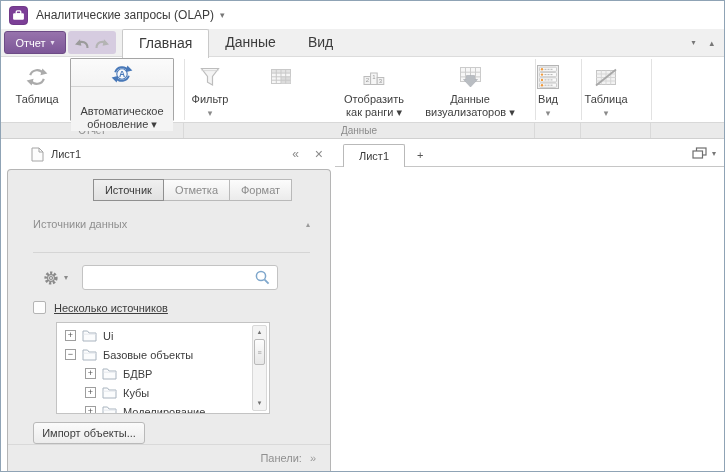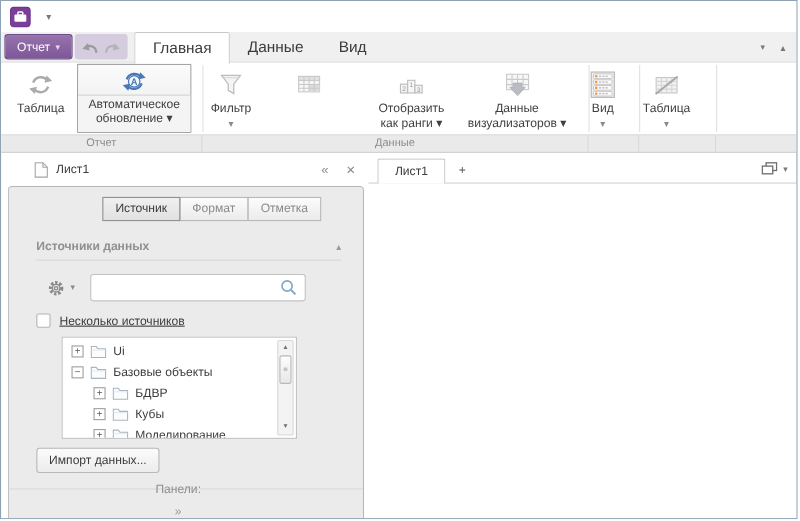--- a/index.html
+++ b/index.html
@@ -26,21 +26,21 @@
   .help-dd { color:#777; font-size:8px; margin-right:10px; }
   .collapse-ribbon { color:#777; font-size:9px; }
 
   
   .ribbon { height:65px; background:#fff; position:relative; display:flex; align-items:flex-start; padding-left:3px; flex:0 0 auto; }
   .rsep { position:absolute; top:2px; bottom:2px; width:1px; background:#e2e2e2; }
   .rbtn { height:63px; margin-top:1px; display:flex; flex-direction:column; align-items:center; padding-top:3px; }
   .rbtn .ricon { height:32px; display:flex; align-items:center; justify-content:center; }
   .rbtn .rlabel { text-align:center; line-height:13px; font-size:11px; color:#3f3f3f; width:100%; }
   .rbtn.selected { border:1px solid #a5a5a5; border-radius:1px; background:linear-gradient(#fbfbfb,#e9e9e9); }
-  .rbtn.selected .rlabel { border-top:1px solid #d3d3d3; padding-top:2px; background:#f4f4f4; height:100%; }
+  .rbtn.selected .rlabel { border-top:1px solid #d3d3d3; padding-top:18px; background:#f4f4f4; height:100%; }
   .arrow-only { color:#8a8a8a; font-size:9px; }
 
   
   .grouprow { height:17px; background:#eaeaea; border-top:1px solid #d8d8d8; border-bottom:1px solid #d0d0d0; display:flex; flex:0 0 auto; }
   .gcell { text-align:center; line-height:16px; color:#8b8b8b; font-size:10px; border-right:1px solid #d9d9d9; }
 
   
   .content { flex:1; display:flex; min-height:0; }
   .leftcol { width:334px; flex:0 0 auto; display:flex; flex-direction:column; }
   .lp-header { height:30px; display:flex; align-items:center; padding:0 12px 0 30px; }
@@ -48,21 +48,21 @@
   .lp-title { font-size:11px; color:#3c3c3c; }
   .lp-header .spacer { flex:1; }
   .lp-collapse { color:#8a8a8a; font-size:12px; margin-right:16px; }
   .lp-close { color:#8a8a8a; font-size:14px; }
 
   .lp-body { flex:1; margin:0 4px 0 6px; background:#ebebeb; border:1px solid #b5b5b5; border-bottom:none; border-radius:4px 4px 0 0; display:flex; flex-direction:column; padding-top:9px; min-height:0; }
   .seg-tabs { display:flex; justify-content:center; }
   .seg { padding:4px 11px; border:1px solid #b9b9b9; background:linear-gradient(#fcfcfc,#ebebeb); color:#8b8b8b; font-size:11px; margin-right:-1px; }
   .seg.active { color:#3a3a3a; border-color:#8f8f8f; background:linear-gradient(#f0f0f0,#e1e1e1); position:relative; z-index:1;margin-left:46px; }
 
-  .section-hd { margin:17px 20px 0 25px; display:flex; align-items:center; padding-bottom:6px; border-bottom:1px solid #d5d5d5;font-weight:bold; }
+  .section-hd { margin:17px 20px 0 25px; display:flex; align-items:center; padding-bottom:22px; border-bottom:1px solid #d5d5d5; }
   .section-title { color:#8f8f8f; font-size:11px; }
   .section-arrow { margin-left:auto; color:#9a9a9a; font-size:8px; }
 
   .search-row { margin:12px 20px 0 34px; display:flex; align-items:center; }
   .gear-btn { display:flex; align-items:center; gap:4px; }
   .gear-dd { color:#8a8a8a; font-size:8px; }
   .search-box { margin-left:14px; flex:1; height:25px; background:#fff; border:1px solid #c3c3c3; border-radius:3px; display:flex; align-items:center; padding:0 6px; max-width:196px; }
   .search-box input { flex:1; border:none; outline:none; font-family:"Liberation Sans",sans-serif; font-size:11px; min-width:0; background:transparent; }
 
   .chk-row { margin:11px 20px 0 25px; display:flex; align-items:flex-end;text-decoration:underline; }
@@ -76,21 +76,21 @@
   .expander { width:11px; height:11px; border:1px solid #9e9e9e; background:#fff; font-size:9px; line-height:9px; text-align:center; color:#555; margin-right:6px; flex:0 0 auto; }
   .trow .folder { margin-right:6px; flex:0 0 auto; }
   .tlabel { color:#3c3c3c; white-space:nowrap; }
   .vscroll { position:absolute; top:2px; right:2px; bottom:2px; width:15px; background:#f3f3f3; border:1px solid #d8d8d8; border-radius:2px; display:flex; flex-direction:column; align-items:center; }
   .varrow { font-size:6px; color:#707070; height:13px; line-height:13px; }
   .vthumb { width:11px; height:26px; background:linear-gradient(#fdfdfd,#e7e7e7); border:1px solid #b9b9b9; border-radius:2px; display:flex; align-items:center; justify-content:center; color:#9a9a9a; font-size:7px; }
   .vfill { flex:1; }
 
   .import-btn { margin:8px 0 0 25px; width:112px; height:23px; border:1px solid #b9b9b9; border-radius:3px; background:linear-gradient(#fbfbfb,#ececec); color:#3c3c3c; font-size:11px; display:flex; align-items:center; justify-content:center; }
 
-  .lp-footer { margin-top:auto; border-top:1px solid #d9d9d9; height:27px; display:flex; align-items:center; justify-content:flex-end; padding-right:14px; gap:8px;flex-direction:column; }
+  .lp-footer { margin-top:auto; border-top:1px solid #d9d9d9; height:27px; display:flex; align-items:center; justify-content:flex-end; padding-right:14px; gap:8px; }
   .panels-label { color:#8f8f8f; }
   .panels-gly { color:#9a9a9a; font-size:11px; }
 
   
   .workspace { flex:1; display:flex; flex-direction:column; min-width:0; }
   .sheetbar { height:28px; border-bottom:1px solid #c6c6c6; display:flex; align-items:flex-end; padding-left:8px; }
   .sheettab { padding:5px 15px; background:#fff; border:1px solid #b9b9b9; border-bottom:none; border-radius:2px 2px 0 0; margin-bottom:-1px; position:relative; z-index:1; color:#3c3c3c; }
   .addtab { padding:5px 12px; color:#555; }
   .sheetbar-right { margin-left:auto; display:flex; align-items:center; gap:5px; padding:0 8px 7px 0; }
   .win-dd { color:#777; font-size:8px; }
@@ -100,20 +100,21 @@
 <body>
 
 <div class="window">
 
   <div class="titlebar">
     <svg class="appicon" viewBox="0 0 20 20">
       <rect x="0.5" y="0.5" width="19" height="19" rx="3.5" fill="#7c3f97" stroke="#6a3384"></rect>
       <rect x="7.6" y="5.2" width="4.8" height="3" rx="1" fill="none" stroke="#ffffff" stroke-width="1.4"></rect>
       <rect x="4.3" y="7.6" width="11.4" height="7" rx="1.2" fill="#ffffff"></rect>
     </svg>
+    <span class="title-text">Аналитические запросы (OLAP)</span>
     <span class="title-dd">▾</span>
   </div>
 
   <div class="menubar">
     <div class="report-btn">
       <span>Отчет</span>
       <span class="dd">▾</span>
     </div>
     <div class="undo-box">
       <svg width="17" height="14" viewBox="0 0 17 14">
@@ -294,22 +295,22 @@
         </svg>
         <span class="lp-title">Лист1</span>
         <span class="spacer"></span>
         <span class="lp-collapse">«</span>
         <span class="lp-close">×</span>
       </div>
 
       <div class="lp-body">
         <div class="seg-tabs">
           <div class="seg active">Источник</div>
+          <div class="seg">Отметка</div>
           <div class="seg">Формат</div>
-          <div class="seg">Отметка</div>
         </div>
 
         <div class="section-hd">
           <span class="section-title">Источники данных</span>
           <span class="section-arrow">▴</span>
         </div>
 
         <div class="search-row">
           <div class="gear-btn">
             <svg width="18" height="18" viewBox="0 0 18 18">
@@ -377,21 +378,21 @@
             </div>
           </div>
           <div class="vscroll">
             <span class="varrow">▲</span>
             <span class="vthumb">≡</span>
             <span class="vfill"></span>
             <span class="varrow">▼</span>
           </div>
         </div>
 
-        <div class="import-btn">Импорт данных...</div>
+        <div class="import-btn">Импорт объекты...</div>
 
         <div class="lp-footer">
           <span class="panels-label">Панели:</span>
           <span class="panels-gly">»</span>
         </div>
       </div>
     </div>
 
     <div class="workspace">
       <div class="sheetbar">

